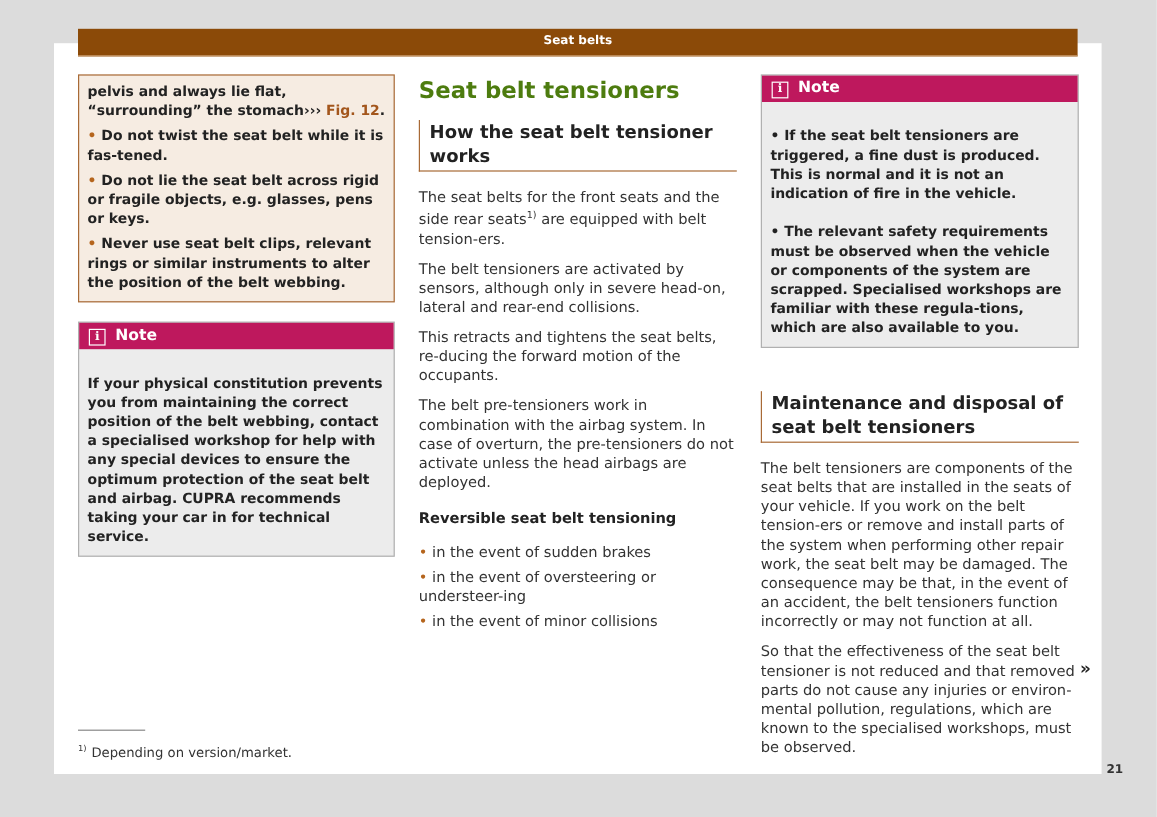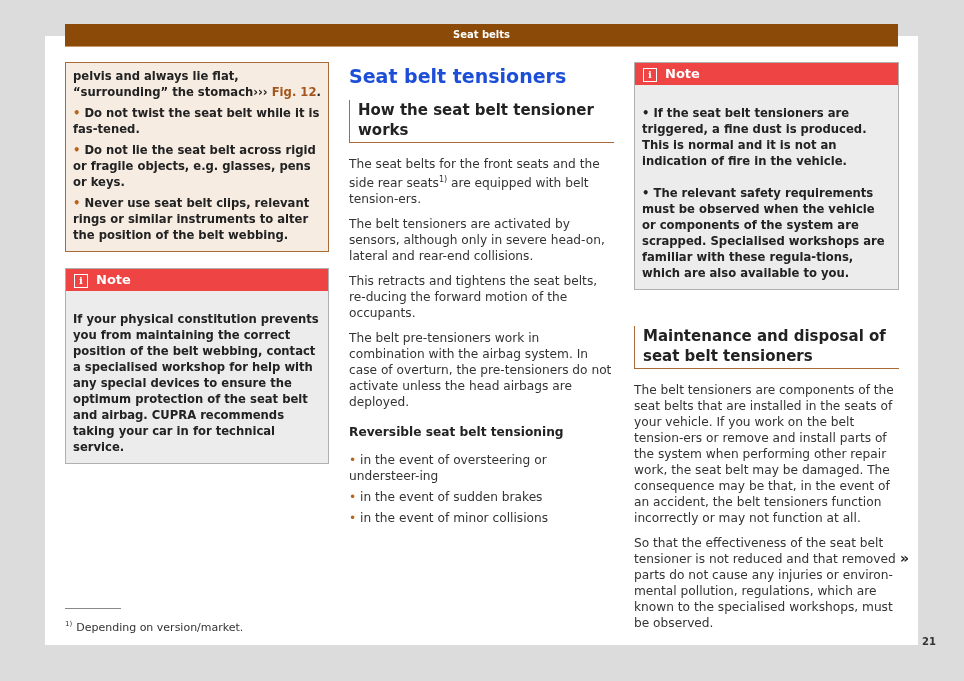--- a/index.html
+++ b/index.html
@@ -24,32 +24,32 @@
   .warn-box {
     background: #f6ece2; border: 1px solid #a86a36; padding: 5px 7px 3px 7px;
     font-weight: bold; font-size: 11.6px; line-height: 16px;
   }
   .warn-box p { margin: 0 0 5px 0; }
   .fig-ref { color: #a3561c; }
   .bullet { color: #b5651d; }
 
   .note-box { border: 1px solid #b0b0b0; background: #ececec; margin-top: 16px; }
   .note-head {
-    background: #ef4444; color: #fff; font-weight: bold; font-size: 13px;
+    background: #be185d; color: #fff; font-weight: bold; font-size: 13px;
     height: 22px; line-height: 22px; padding-left: 8px;
   }
   .note-icon {
     display: inline-block; width: 12px; height: 12px; border: 1px solid #fff;
     font-size: 10px; line-height: 12px; text-align: center; margin-right: 8px;
     font-family: "DejaVu Serif", serif; vertical-align: 0px;
   }
   .note-body { padding: 4px 7px 3px 7px; font-weight: bold; font-size: 11.6px; line-height: 16px; }
   .note-body p { margin: 16px 0 5px 0; }
 
-  .main-title { color: #1d4ed8; font-size: 19px; font-weight: bold; margin: 2px 0 12px 0; line-height: 24px; }
+  .main-title { color: #4d7c0f; font-size: 19px; font-weight: bold; margin: 2px 0 12px 0; line-height: 24px; }
   .sub-title {
     border-left: 1px solid #a86a36; border-bottom: 1px solid #a86a36;
     padding: 0 0 2px 8px; font-size: 15px; font-weight: bold; line-height: 20px; margin-bottom: 13px;
   }
   .para { margin: 0 0 9px 0; color: #333; }
   .para sup { font-size: 8px; }
   .minor-head { font-weight: bold; margin: 14px 0 5px 0; }
   .link-ref { font-weight: bold; color: #333; }
   .list-item { margin: 0 0 5px 0; color: #333; }
   .list { margin-top: 12px; }
@@ -90,22 +90,22 @@
 
 <div class="col col2">
   <div class="main-title">Seat belt tensioners</div>
   <div class="sub-title">How the seat belt tensioner works</div>
   <p class="para"><span>The seat belts for the front seats and the side rear seats</span><sup>1)</sup><span> are equipped with belt tension-ers.</span></p>
   <p class="para">The belt tensioners are activated by sensors, although only in severe head-on, lateral and rear-end collisions.</p>
   <p class="para">This retracts and tightens the seat belts, re-ducing the forward motion of the occupants.</p>
   <p class="para">The belt pre-tensioners work in combination with the airbag system. In case of overturn, the pre-tensioners do not activate unless the head airbags are deployed.</p>
   <div class="minor-head">Reversible seat belt tensioning</div>
   <div class="list">
+    <p class="list-item"><span class="bullet">•</span> <span>in the event of sudden brakes</span></p>
     <p class="list-item"><span class="bullet">•</span> <span>in the event of oversteering or understeer-ing</span></p>
-    <p class="list-item"><span class="bullet">•</span> <span>in the event of sudden brakes</span></p>
     <p class="list-item"><span class="bullet">•</span> <span>in the event of minor collisions</span></p>
   </div>
 </div>
 
 <div class="col col3">
   <div class="note-box" style="margin-top:0">
     <div class="note-head">
       <span class="note-icon">i</span><span>Note</span>
     </div>
     <div class="note-body">

